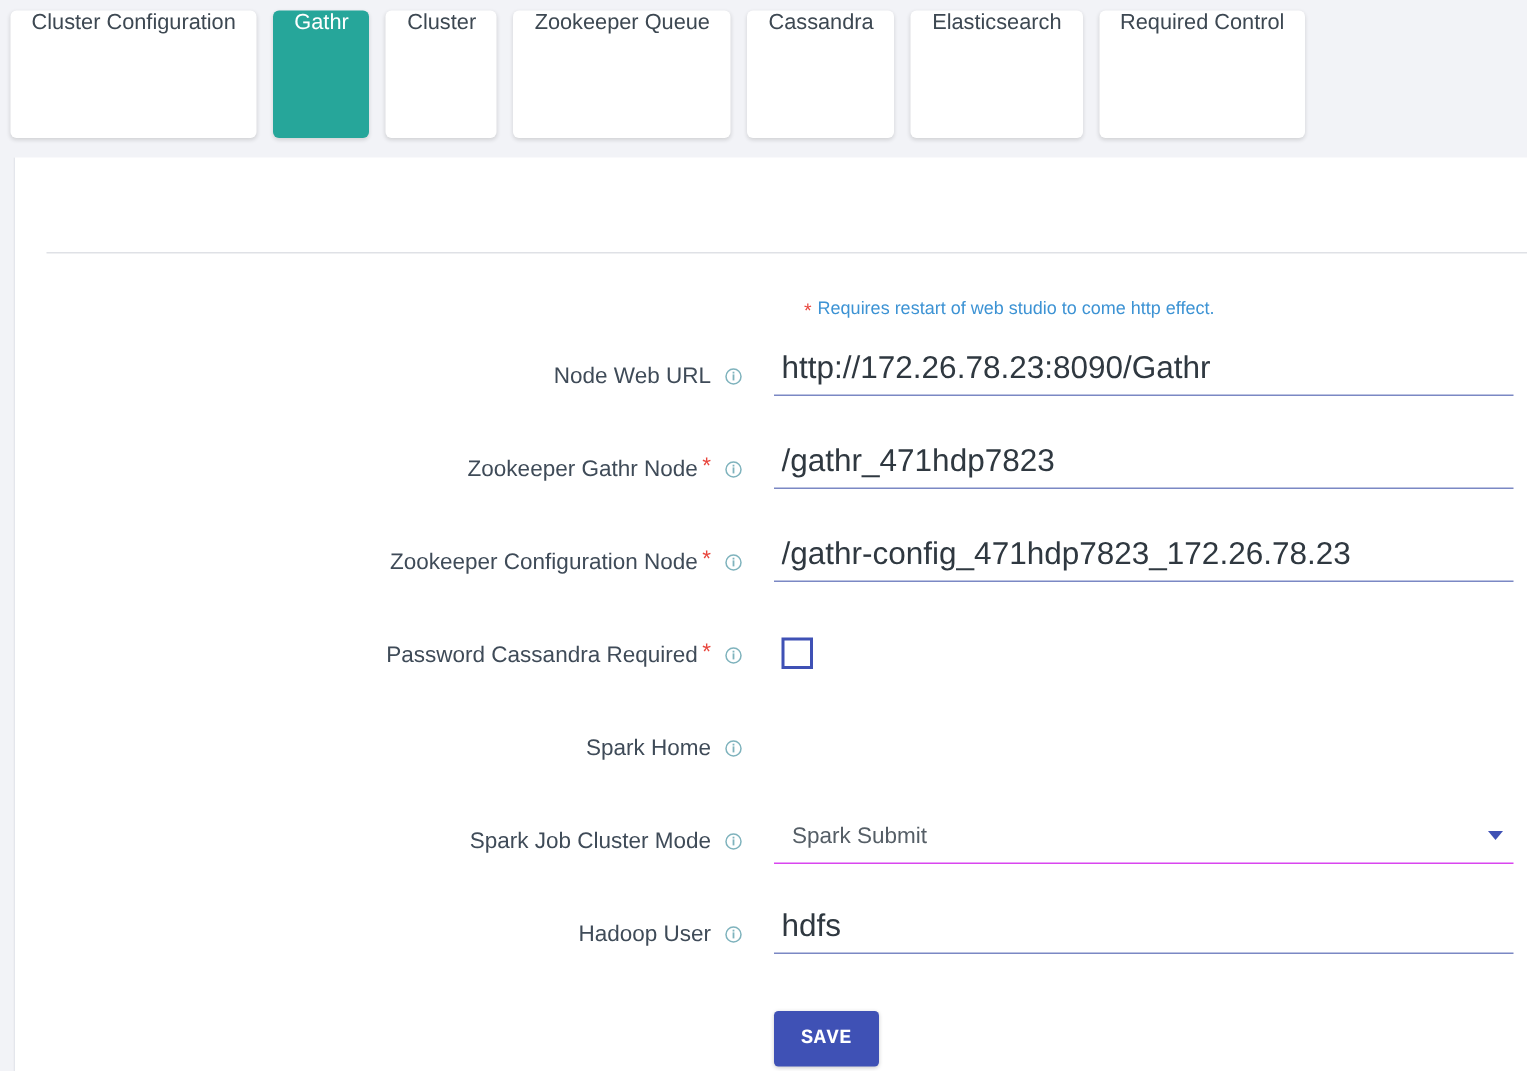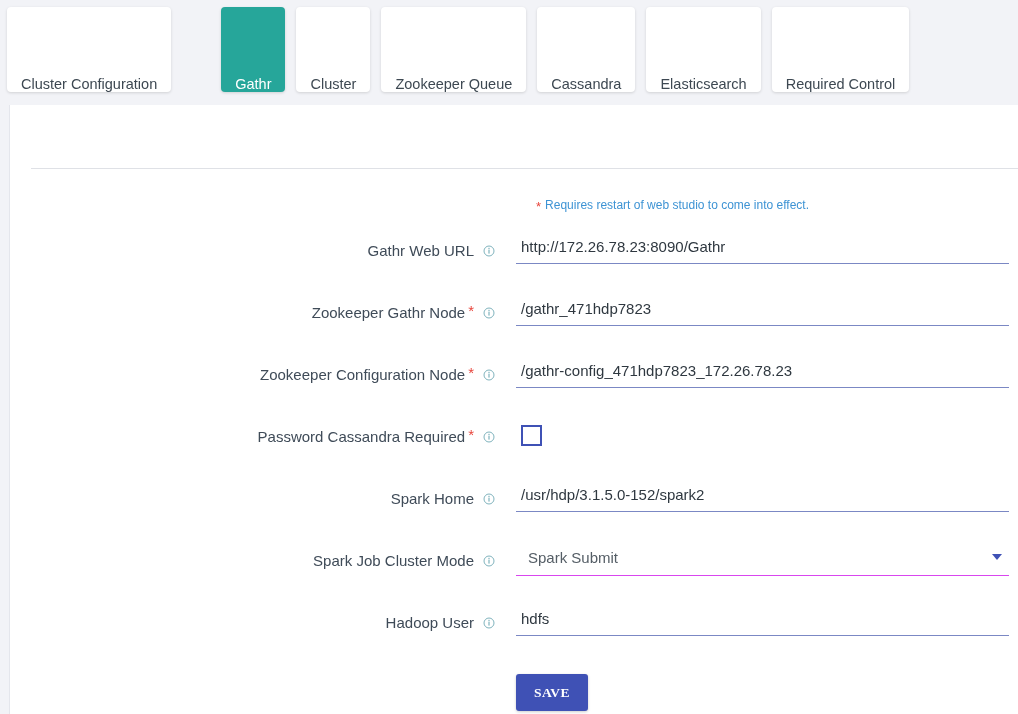--- a/index.html
+++ b/index.html
@@ -21,32 +21,31 @@
     align-items: flex-start;
     padding: 7px 0 0 7px;
   }
   .tab {
     height: 85px;
     background: #ffffff;
     border-radius: 4px;
     box-shadow: 0 1px 3px rgba(0,0,0,0.14);
     margin-right: 11px;
     display: flex;
-    align-items: flex-end;
+    align-items: flex-start;
     justify-content: center;
     padding: 0 14px;
     font-size: 14.5px;
     color: #3d4852;
     cursor: pointer;
     white-space: nowrap;
   }
   .tab.active {
     background: #26a69a;
     color: #ffffff;
-    margin-left: 39px;
   }
 
   
   .card {
     position: absolute;
     left: 9px; top: 105px;
     width: 1009px;
     height: 609px;
     background: #ffffff;
     border-left: 1px solid #e4e6ec;
@@ -121,21 +120,21 @@
     flex: 1;
     margin-left: 21px;
     padding-right: 0px;
   }
   .inp {
     width: 100%;
     border: none;
     border-bottom: 1px solid #7b88c4;
     background: transparent;
     font-family: "Liberation Sans", sans-serif;
-    font-size: 15px;
+    font-size: 21px;
     color: #2f3840;
     padding: 0 0 7px 5px;
     outline: none;
     display: block;
     height: 28px;
   }
   .select-wrap { position: relative; }
   .sel {
     width: 100%;
     border: none;
@@ -176,21 +175,21 @@
     display: flex;
   }
   .btnspacer { width: 495px; }
   .save-btn {
     margin-left: 21px;
     margin-top: 4px;
     background: #3f51b5;
     color: #ffffff;
     border: none;
     border-radius: 3px;
-    font-family: Liberation Serif, serif;
+    font-family: Liberation Mono, monospace;
     font-size: 13.5px;
     font-weight: bold;
     letter-spacing: 0.4px;
     padding: 0 18px;
     height: 37px;
     cursor: pointer;
     box-shadow: 0 1px 3px rgba(0,0,0,0.2);
   }
 </style>
 </head>
@@ -218,28 +217,28 @@
   <div class="tab">
       <span>Required Control</span>
     </div>
 </div>
 
 <div class="card">
   <div class="card-divider"></div>
 </div>
 
 <div class="note">
-  <span class="star">*</span><span>Requires restart of web studio to come into effect.</span>
+  <span class="star">*</span><span>Requires restart of web studio to come http effect.</span>
 </div>
 
 <div class="form">
 
   <div class="row">
     <div class="label">
-      <span>Gathr Web URL</span>
+      <span>Node Web URL</span>
       <span class="info-icon">
         <svg width="12" height="12" viewBox="0 0 12 12">
             <circle cx="6" cy="6" r="5" fill="none" stroke="#7fb3bd" stroke-width="1"></circle>
             <rect x="5.4" y="4.6" width="1.2" height="4" fill="#7fb3bd"></rect>
             <rect x="5.4" y="2.8" width="1.2" height="1.2" fill="#7fb3bd"></rect>
           </svg>
       </span>
     </div>
     <div class="field">
       <input class="inp" value="http://172.26.78.23:8090/Gathr" style="">
@@ -300,23 +299,20 @@
   <div class="row">
     <div class="label">
       <span>Spark Home</span>
       <span class="info-icon">
         <svg width="12" height="12" viewBox="0 0 12 12">
             <circle cx="6" cy="6" r="5" fill="none" stroke="#7fb3bd" stroke-width="1"></circle>
             <rect x="5.4" y="4.6" width="1.2" height="4" fill="#7fb3bd"></rect>
             <rect x="5.4" y="2.8" width="1.2" height="1.2" fill="#7fb3bd"></rect>
           </svg>
       </span>
-    </div>
-    <div class="field">
-      <input class="inp" value="/usr/hdp/3.1.5.0-152/spark2" style="">
     </div>
   </div>
 
   <div class="row">
     <div class="label">
       <span>Spark Job Cluster Mode</span>
       <span class="info-icon">
         <svg width="12" height="12" viewBox="0 0 12 12">
             <circle cx="6" cy="6" r="5" fill="none" stroke="#7fb3bd" stroke-width="1"></circle>
             <rect x="5.4" y="4.6" width="1.2" height="4" fill="#7fb3bd"></rect>

